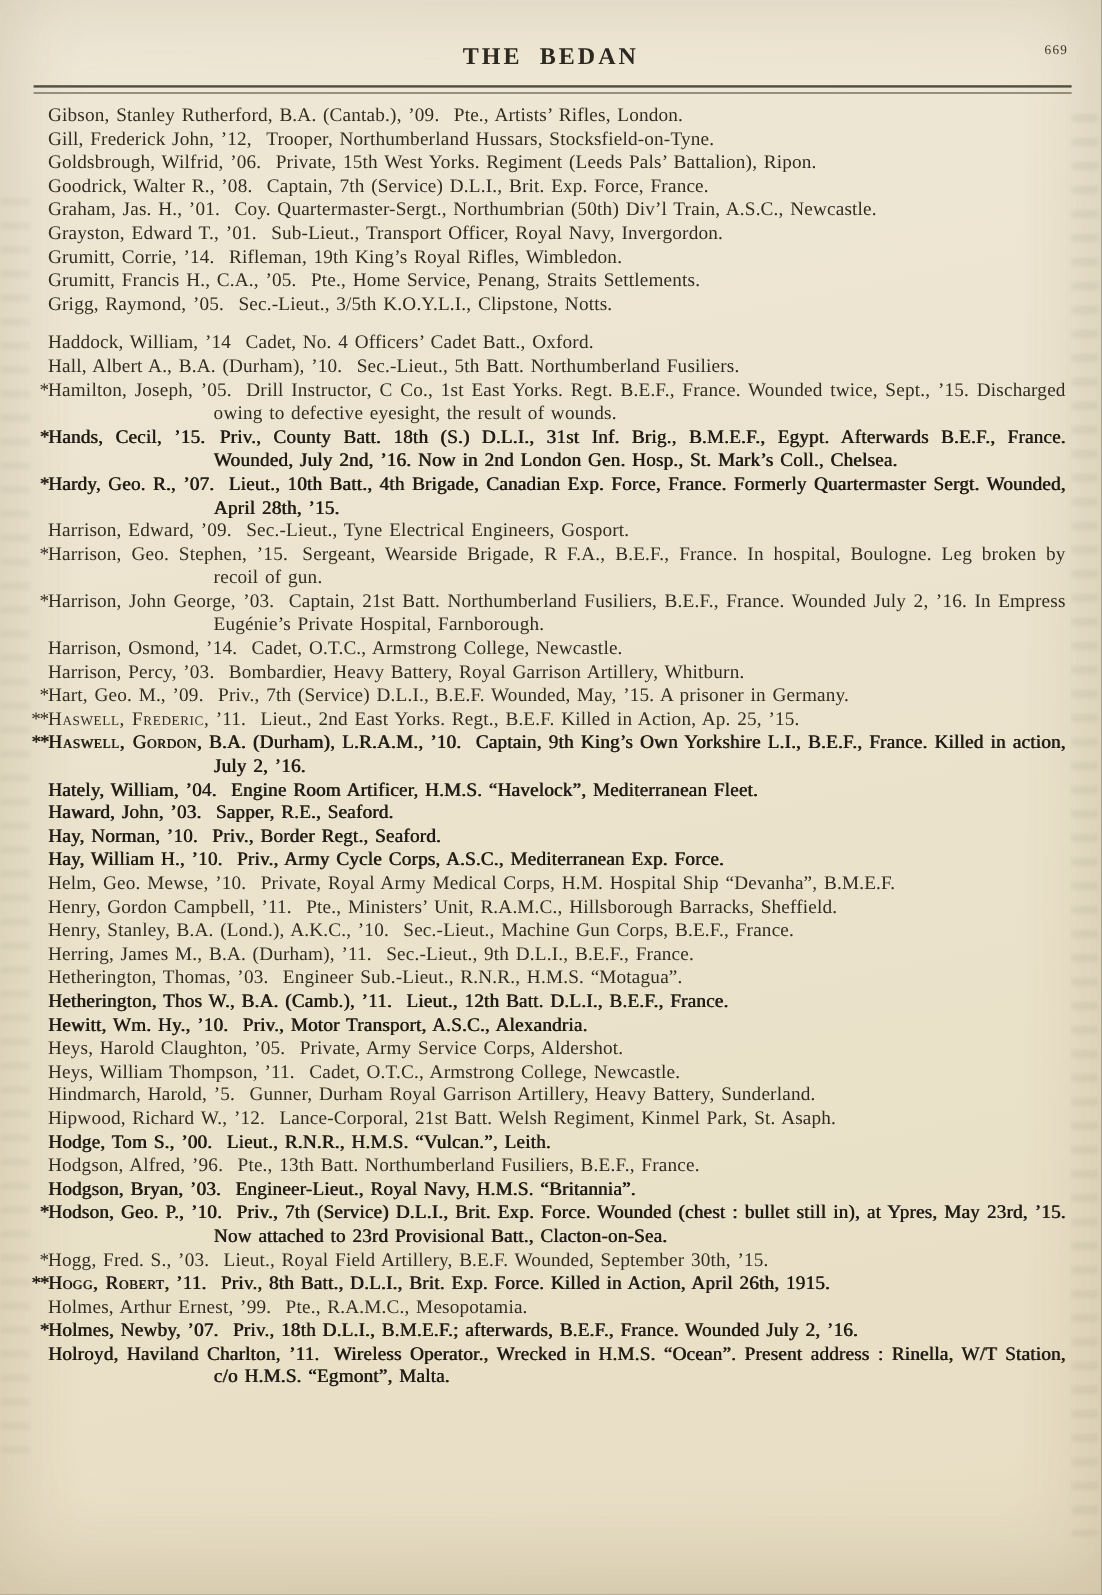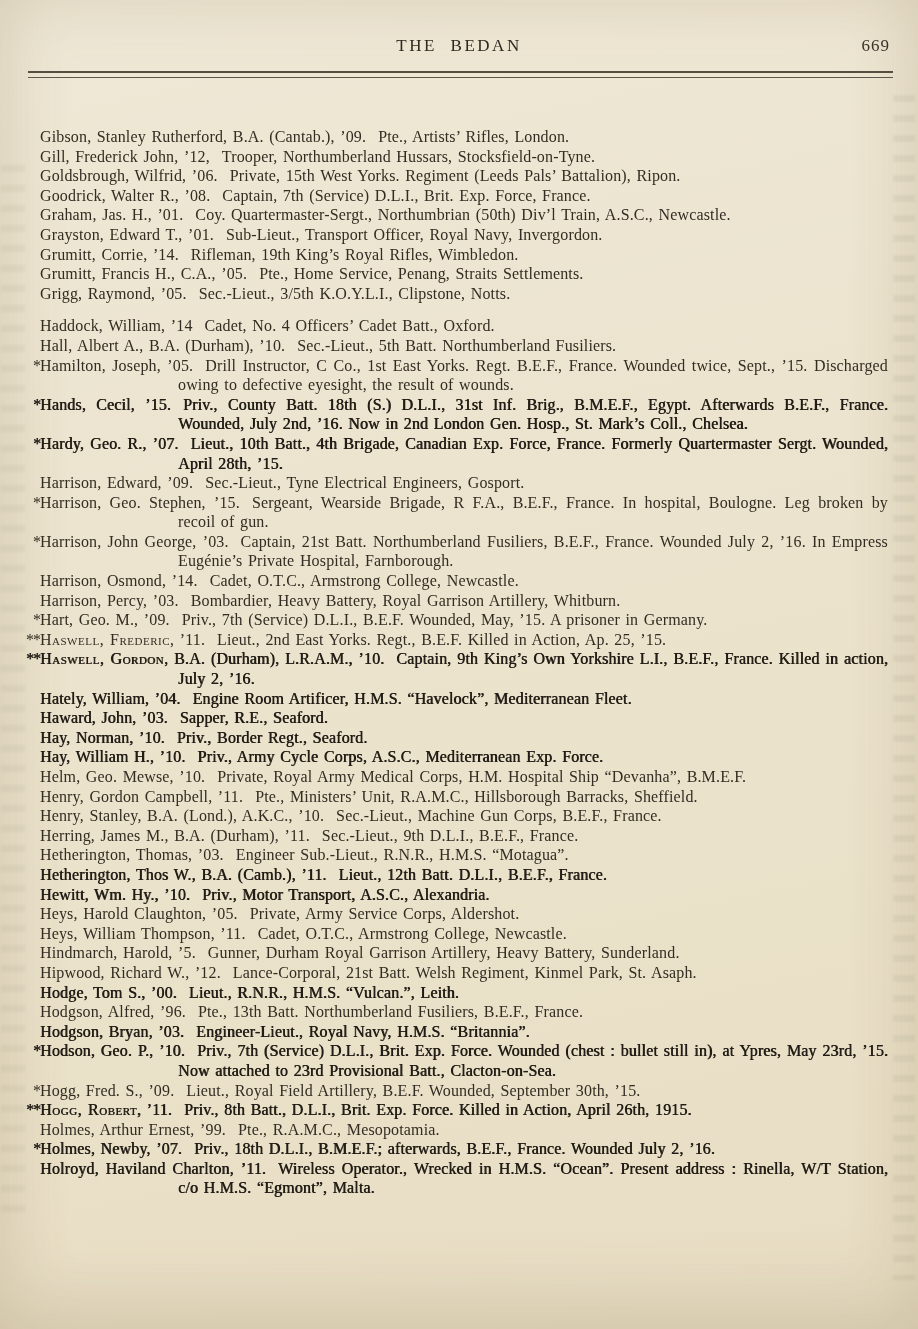--- a/index.html
+++ b/index.html
@@ -19,32 +19,32 @@
     background-image:
       repeating-linear-gradient(180deg, rgba(116,120,96,0.16) 0 7px, rgba(0,0,0,0) 7px 20px),
       repeating-linear-gradient(180deg, rgba(116,120,96,0.13) 0 7px, rgba(0,0,0,0) 7px 20px);
     background-position: 893px 95px, 1px 165px;
     background-size: 22px 1185px, 24px 1050px;
     background-repeat: no-repeat, no-repeat;
   }
   header{position:absolute;top:0;left:0;width:100%;}
   .title{
     position:absolute;top:36px;left:0;width:100%;
-    text-align:center;font-size:17px;font-weight:400;
+    text-align:center;font-size:20px;font-weight:700;
     letter-spacing:2.5px;word-spacing:7px;color:#2e2920;
   }
   .pagenum{
     position:absolute;top:36px;right:28px;
-    font-size:17px;color:#3a332a;letter-spacing:1px;
+    font-size:11px;color:#3a332a;letter-spacing:1px;
   }
   .rule{
     position:absolute;top:71px;left:28px;right:25px;height:4px;
     border-top:2px solid #544e40;border-bottom:1px solid #5d574a;
   }
-  .entries{position:absolute;top:87px;left:40px;width:848px;margin-top:40px;}
+  .entries{position:absolute;top:87px;left:40px;width:848px;}
   .group + .group{margin-top:13px;}
   .entry{
     margin:0;position:relative;
     padding-left:138px;text-indent:-138px;
     font-size:16px;line-height:19.6px;
     text-align:justify;
     letter-spacing:0.15px;word-spacing:1.4px;
   }
   .marker{position:absolute;left:0;top:0;transform:translateX(-100%);text-indent:0;letter-spacing:-1px;}
   .name{margin-right:12px;}
@@ -99,20 +99,20 @@
         <p class="entry b"><span class="name">Hetherington, Thos W., B.A. (Camb.), ’11.</span><span class="detail">Lieut., 12th Batt. D.L.I., B.E.F., France.</span></p>
         <p class="entry b"><span class="name">Hewitt, Wm. Hy., ’10.</span><span class="detail">Priv., Motor Transport, A.S.C., Alexandria.</span></p>
         <p class="entry"><span class="name">Heys, Harold Claughton, ’05.</span><span class="detail">Private, Army Service Corps, Aldershot.</span></p>
         <p class="entry"><span class="name">Heys, William Thompson, ’11.</span><span class="detail">Cadet, O.T.C., Armstrong College, Newcastle.</span></p>
         <p class="entry"><span class="name">Hindmarch, Harold, ’5.</span><span class="detail">Gunner, Durham Royal Garrison Artillery, Heavy Battery, Sunderland.</span></p>
         <p class="entry"><span class="name">Hipwood, Richard W., ’12.</span><span class="detail">Lance-Corporal, 21st Batt. Welsh Regiment, Kinmel Park, St. Asaph.</span></p>
         <p class="entry b"><span class="name">Hodge, Tom S., ’00.</span><span class="detail">Lieut., R.N.R., H.M.S. “Vulcan.”, Leith.</span></p>
         <p class="entry"><span class="name">Hodgson, Alfred, ’96.</span><span class="detail">Pte., 13th Batt. Northumberland Fusiliers, B.E.F., France.</span></p>
         <p class="entry b"><span class="name">Hodgson, Bryan, ’03.</span><span class="detail">Engineer-Lieut., Royal Navy, H.M.S. “Britannia”.</span></p>
         <p class="entry b"><span class="marker">*</span><span class="name">Hodson, Geo. P., ’10.</span><span class="detail">Priv., 7th (Service) D.L.I., Brit. Exp. Force. Wounded (chest : bullet still in), at Ypres, May 23rd, ’15. Now attached to 23rd Provisional Batt., Clacton-on-Sea.</span></p>
-        <p class="entry"><span class="marker">*</span><span class="name">Hogg, Fred. S., ’09.</span><span class="detail">Lieut., Royal Field Artillery, B.E.F. Wounded, September 30th, ’15.</span></p>
+        <p class="entry"><span class="marker">*</span><span class="name">Hogg, Fred. S., ’03.</span><span class="detail">Lieut., Royal Field Artillery, B.E.F. Wounded, September 30th, ’15.</span></p>
         <p class="entry b"><span class="marker">**</span><span class="name"><span class="sc">Hogg, Robert</span>, ’11.</span><span class="detail">Priv., 8th Batt., D.L.I., Brit. Exp. Force. Killed in Action, April 26th, 1915.</span></p>
         <p class="entry"><span class="name">Holmes, Arthur Ernest, ’99.</span><span class="detail">Pte., R.A.M.C., Mesopotamia.</span></p>
         <p class="entry b"><span class="marker">*</span><span class="name">Holmes, Newby, ’07.</span><span class="detail">Priv., 18th D.L.I., B.M.E.F.; afterwards, B.E.F., France. Wounded July 2, ’16.</span></p>
         <p class="entry b"><span class="name">Holroyd, Haviland Charlton, ’11.</span><span class="detail">Wireless Operator., Wrecked in H.M.S. “Ocean”. Present address : Rinella, W/T Station, c/o H.M.S. “Egmont”, Malta.</span></p>
       </section>
     </main>
 </div>
 
 </body></html>

